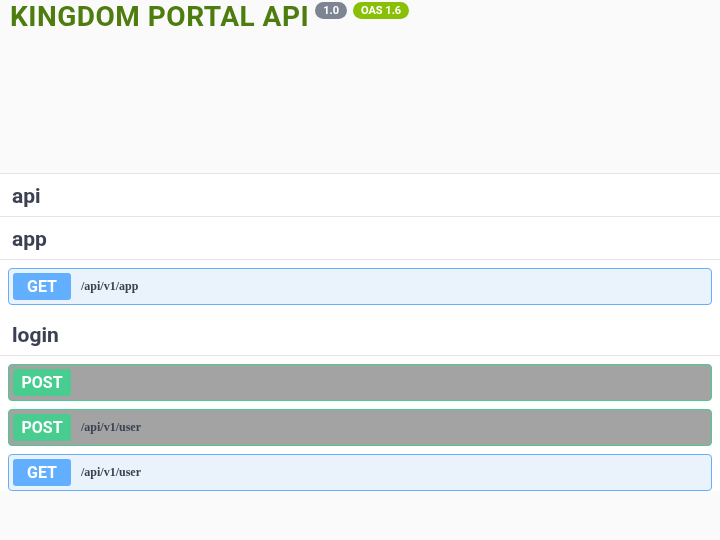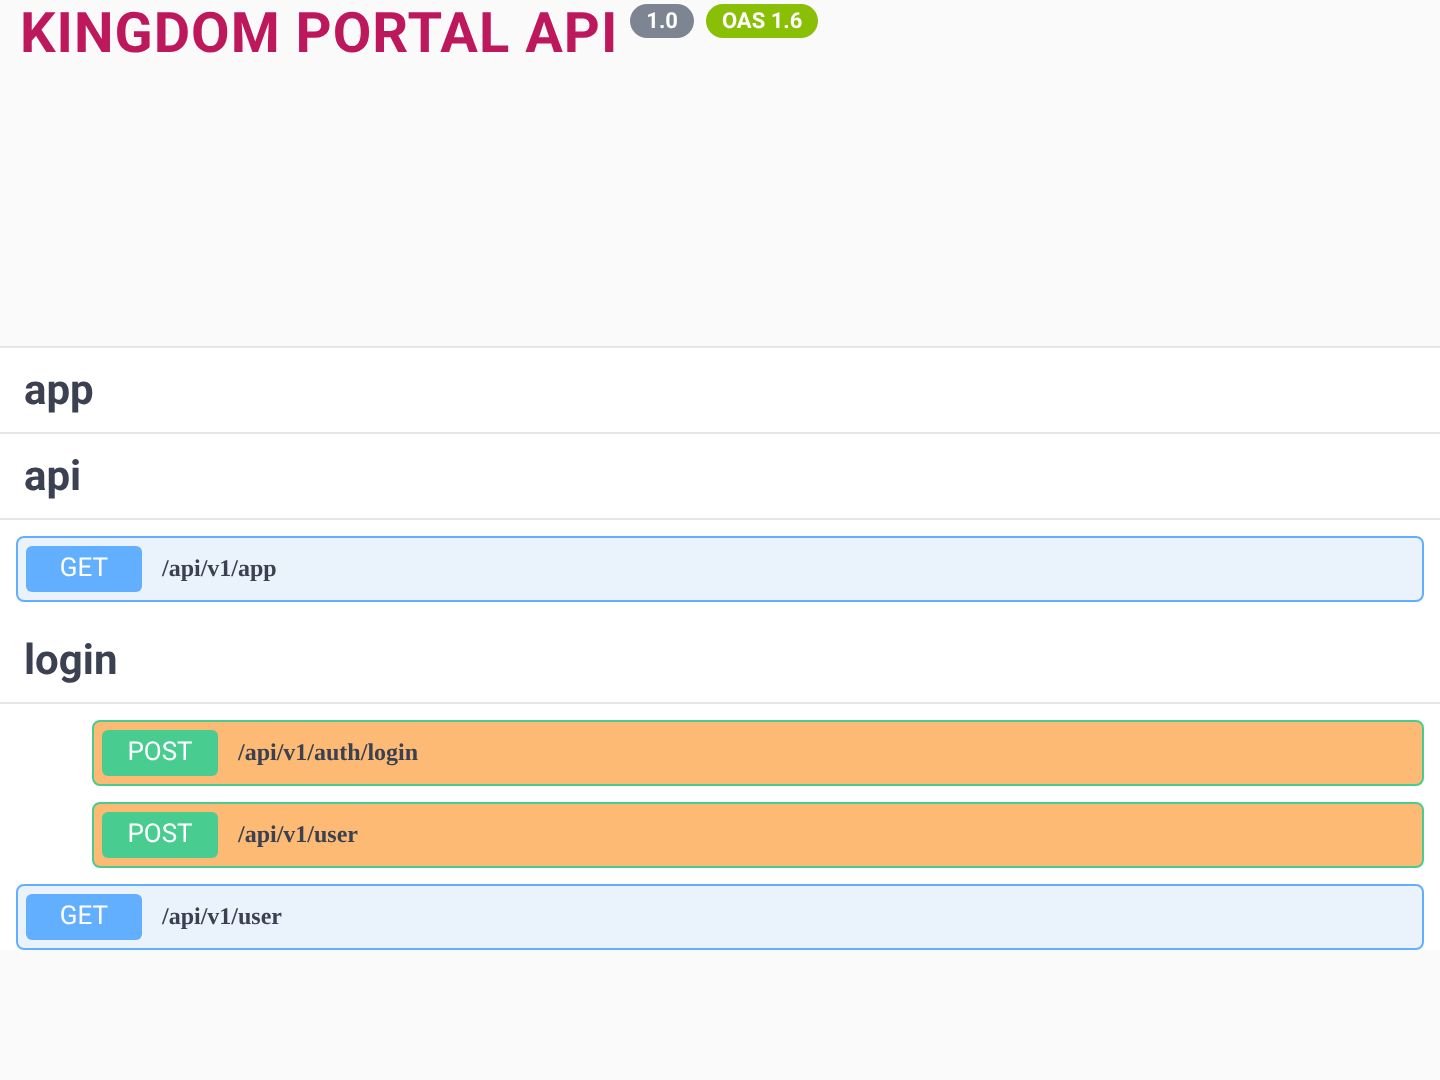--- a/index.html
+++ b/index.html
@@ -15,21 +15,21 @@
     padding: 0 10px 30px 10px;
   }
   .title-row {
     display: flex;
     align-items: center;
     gap: 6px;
   }
   h1 {
     font-size: 28px;
     font-weight: 700;
-    color: #be185d;
+    color: #4d7c0f;
     letter-spacing: 0.5px;
   }
   .badge {
     display: inline-block;
     font-size: 11px;
     font-weight: 700;
     padding: 2px 8px;
     border-radius: 10px;
     color: #fff;
     position: relative;
@@ -66,27 +66,26 @@
     border-radius: 4px;
     margin: 8px 0;
     padding: 4px;
     cursor: pointer;
   }
   .op-get {
     background: #eaf3fb;
     border-color: #61affe;
   }
   .op-post {
-    background: #fdba74;
+    background: #a3a3a3;
     border-color: #49cc90;
-    margin-left: 38px;
   }
   .method {
-    font-size: 13px;
-    font-weight: 400;
+    font-size: 16px;
+    font-weight: 700;
     color: #fff;
     text-align: center;
     min-width: 58px;
     padding: 4px 0;
     border-radius: 3px;
     margin-right: 10px;
   }
   .m-get { background: #61affe; }
   .m-post { background: #49cc90; }
   .path {
@@ -105,40 +104,39 @@
     <span class="badge badge-version">1.0</span>
     <span class="badge badge-oas">OAS 1.6</span>
   </div>
 </div>
 
 <div class="gap"></div>
 
 <div class="tags-area">
 
   <div class="tag-header">
-    <span>app</span>
+    <span>api</span>
   </div>
 
   <div class="tag-header">
-    <span>api</span>
+    <span>app</span>
   </div>
   <div class="ops-wrap">
     <div class="op op-get">
       <span class="method m-get">GET</span>
       <span class="path">/api/v1/app</span>
     </div>
   </div>
 
   <div class="tag-header">
     <span>login</span>
   </div>
   <div class="ops-wrap">
     <div class="op op-post">
       <span class="method m-post">POST</span>
-      <span class="path">/api/v1/auth/login</span>
     </div>
   </div>
 
   <div class="ops-wrap">
     <div class="op op-post">
       <span class="method m-post">POST</span>
       <span class="path">/api/v1/user</span>
     </div>
     <div class="op op-get">
       <span class="method m-get">GET</span>

